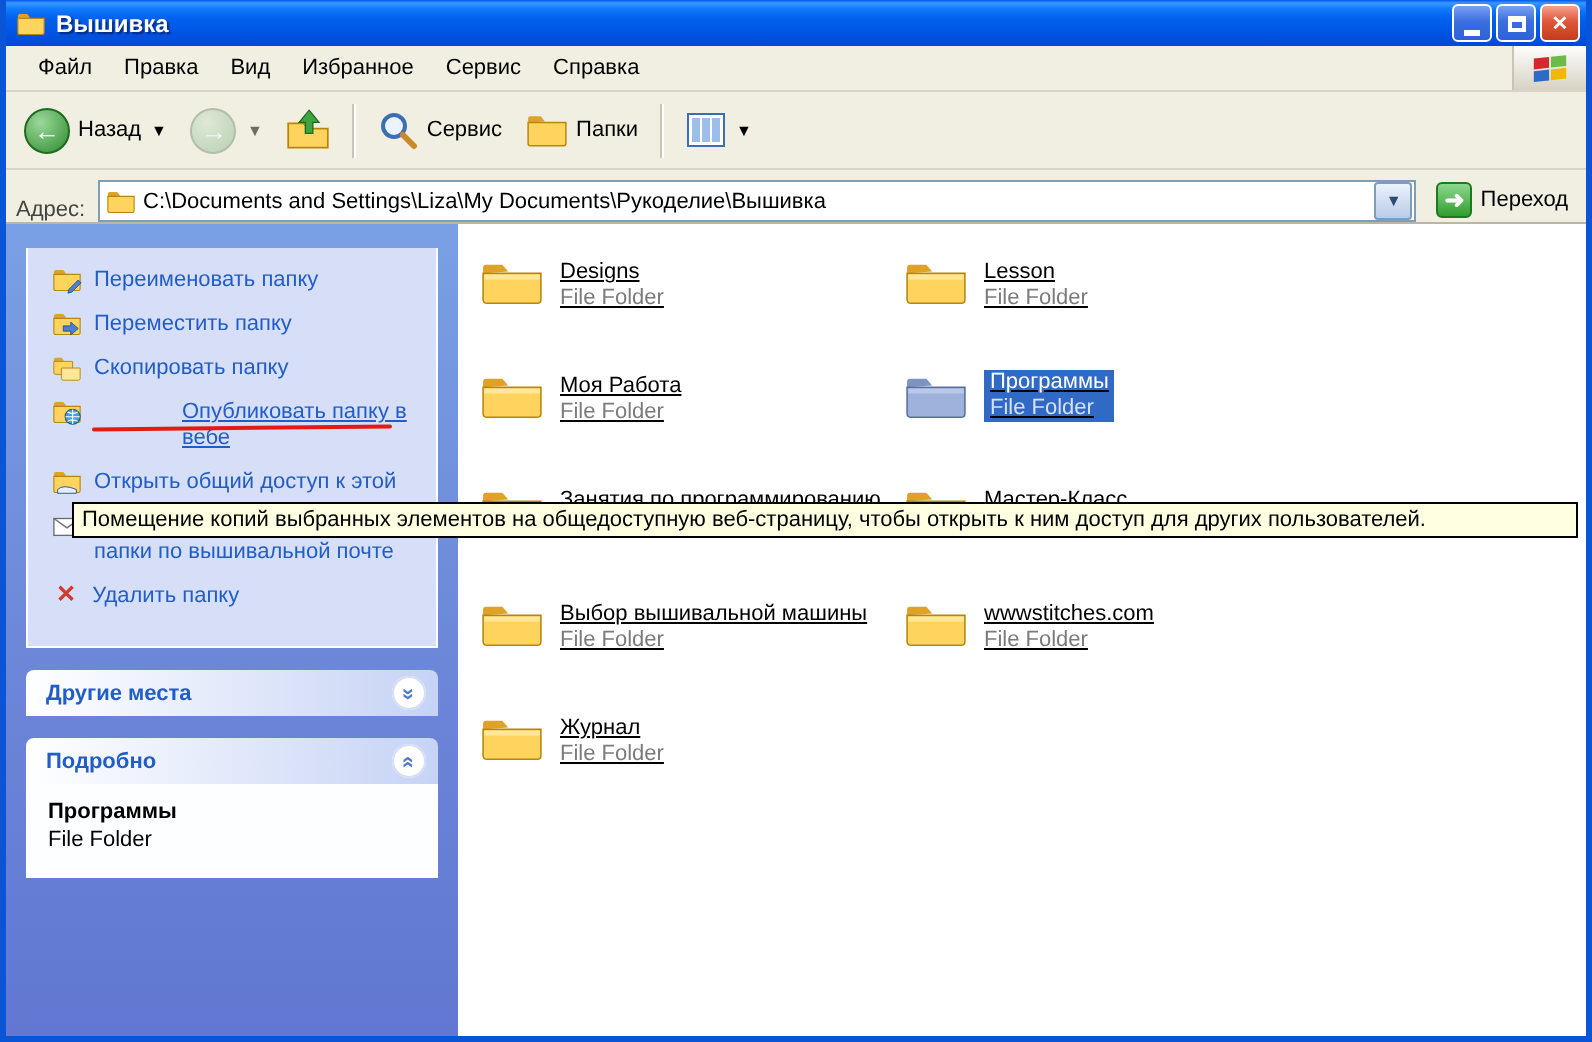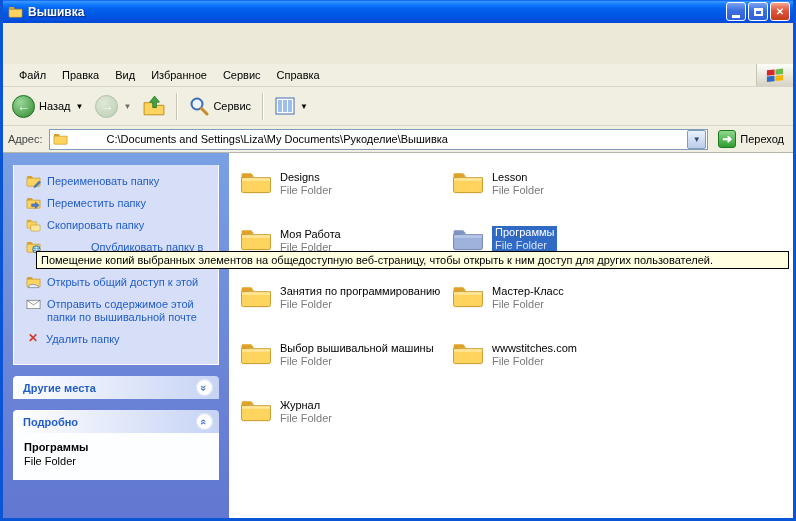--- a/index.html
+++ b/index.html
@@ -16,44 +16,44 @@
     text-shadow:1px 1px 1px #09267a;white-space:nowrap;overflow:hidden;}
   .winbtns{display:flex;gap:2px;}
   .winbtn{width:20px;height:19px;border:1px solid #fff;border-radius:3px;box-sizing:border-box;
     display:flex;align-items:center;justify-content:center;color:#fff;font-size:10px;font-weight:bold;cursor:pointer;
     background:linear-gradient(180deg,#7aa1f2 0%,#3b6fe0 45%,#2e61d8 100%);}
   .winbtn.close{background:linear-gradient(180deg,#f3a38f 0%,#e1563a 45%,#c33c1c 100%);}
   .glyph-min{display:block;width:8px;height:3px;background:#fff;margin-top:9px;}
   .glyph-max{display:block;width:9px;height:8px;border:2px solid #fff;border-top-width:3px;box-sizing:border-box;}
   
   .menubar{height:22px;flex:0 0 22px;display:flex;align-items:center;background:#F1EFE2;
-    border-bottom:1px solid #d8d4c8;position:relative;padding-left:8px;margin-top:41px;}
+    border-bottom:1px solid #d8d4c8;position:relative;padding-left:8px;}
   .menu-item{padding:3px 8px;color:#000;cursor:pointer;}
   .winlogo{position:absolute;right:0;top:0;bottom:0;width:36px;display:flex;align-items:center;justify-content:center;
     background:linear-gradient(180deg,#fdfdfb,#d7d3c4);border-left:1px solid #c9c5b6;}
 
   
   .toolbar{height:38px;flex:0 0 38px;display:flex;align-items:center;background:#F1EFE2;
     border-bottom:1px solid #d8d4c8;padding:0 4px;gap:2px;}
   .tbtn{display:flex;align-items:center;gap:4px;padding:4px 5px;border-radius:3px;cursor:pointer;color:#000;}
   .tbtn.disabled{opacity:.55;cursor:default;}
   .nav-circle{width:23px;height:23px;border-radius:50%;display:flex;align-items:center;justify-content:center;
     background:radial-gradient(circle at 35% 30%,#9bd89b,#2f8b2f);border:1px solid #1e6b1e;color:#fff;
     font-weight:bold;font-size:13px;box-sizing:border-box;}
   .nav-circle.gray{background:radial-gradient(circle at 35% 30%,#cfe4cf,#8fb58f);border-color:#7a997a;}
   .drop{font-size:8px;color:#000;margin-left:1px;}
   .tsep{width:1px;height:27px;background:#c9c5b6;border-right:1px solid #fff;margin:0 4px;}
 
   
-  .addressbar{height:26px;flex:0 0 26px;display:flex;align-items:center;background:#F1EFE2;
+  .addressbar{height:26px;flex:0 0 26px;display:flex;align-items:flex-end;background:#F1EFE2;
     border-bottom:1px solid #b9b5a8;padding:0 5px;gap:6px;}
   .addr-label{color:#444;}
   .addr-combo{flex:1;height:21px;background:#fff;border:1px solid #7F9DB9;display:flex;align-items:center;
     padding-left:3px;gap:4px;position:relative;box-sizing:border-box;cursor:text;}
-  .addr-text{flex:1;white-space:nowrap;overflow:hidden;margin-left:35px;}
+  .addr-text{flex:1;white-space:nowrap;overflow:hidden;}
   .addr-drop{width:17px;height:17px;margin-right:1px;border:1px solid #7F9DB9;border-radius:2px;
     background:linear-gradient(180deg,#eaf2fc,#b9cce9);display:flex;align-items:center;justify-content:center;
     font-size:8px;color:#2c4a78;cursor:pointer;}
   .go-btn{display:flex;align-items:center;gap:4px;cursor:pointer;padding:2px 4px;}
   .go-icon{width:18px;height:18px;border-radius:3px;border:1px solid #1e7a1e;box-sizing:border-box;
     background:linear-gradient(180deg,#8ed88e,#2f9e2f);color:#fff;font-weight:bold;font-size:12px;
     display:flex;align-items:center;justify-content:center;}
 
   
   .bodyrow{flex:1;display:flex;min-height:0;}
@@ -76,21 +76,21 @@
   .ann-line{position:absolute;left:20px;top:14px;width:150px;height:2px;background:#e31b14;
     transform:rotate(-0.6deg);border-radius:1px;}
   .x-icon{color:#d23a2c;font-weight:bold;font-size:12px;line-height:12px;padding:0 2px;}
   .details-body{background:#fdfeff;padding:8px 10px 12px 10px;border:1px solid #fff;border-top:none;color:#000;}
   .details-name{font-weight:bold;margin-bottom:2px;}
   .details-mod{margin-top:14px;}
 
   
   .content{flex:1;background:#fff;padding:16px 0 0 10px;display:grid;
     grid-template-columns:212px auto;grid-auto-rows:57px;align-content:start;position:relative;overflow:hidden;}
-  .file-item{display:flex;align-items:flex-start;gap:7px;cursor:pointer;width:max-content;max-width:205px;}
+  .file-item{display:flex;align-items:flex-start;gap:7px;cursor:pointer;width:max-content;max-width:205px;text-decoration:underline;}
   .file-text{padding-top:2px;line-height:13px;}
   .file-name{color:#000;}
   .file-type{color:#7b7b7b;}
   .file-item.selected .file-text{background:#316AC5;padding:0 3px;}
   .file-item.selected .file-name{color:#fff;}
   .file-item.selected .file-type{color:#d8e0f5;}
 
   .folder-svg{width:34px;height:27px;flex:0 0 34px;}
   .f-tab{fill:#dfa128;}
   .f-body{fill:#FFD45E;stroke:#B8860B;stroke-width:0.8;}
@@ -165,20 +165,27 @@
       </svg>
     </div>
     <div class="tsep"></div>
     <div class="tbtn">
       <svg width="20" height="20" viewBox="0 0 20 20">
         <circle cx="8" cy="8" r="5.5" fill="#EAF3FF" stroke="#3C6EB4" stroke-width="2"></circle>
         <line x1="12.5" y1="12.5" x2="18" y2="18" stroke="#C98A2C" stroke-width="3" stroke-linecap="round"></line>
       </svg>
       <span>Сервис</span>
     </div>
+    <div class="tbtn">
+      <svg width="21" height="19" viewBox="0 0 20 18">
+        <path d="M1 5 V3 q0-1 1-1 h5 l2 2.5 z" fill="#dfa128"></path>
+        <path d="M1 5 h18 v10 q0 1-1 1 H2 q-1 0-1-1 z" fill="#FFD45E" stroke="#B8860B" stroke-width="0.7"></path>
+      </svg>
+      <span>Папки</span>
+    </div>
     <div class="tsep"></div>
     <div class="tbtn">
       <svg width="20" height="20" viewBox="0 0 20 20">
         <rect x="1" y="2" width="18" height="16" fill="#fff" stroke="#3C6EB4"></rect>
         <rect x="3" y="4" width="4" height="12" fill="#9DBEE8"></rect>
         <rect x="8" y="4" width="4" height="12" fill="#9DBEE8"></rect>
         <rect x="13" y="4" width="4" height="12" fill="#9DBEE8"></rect>
       </svg>
       <span class="drop">▼</span>
     </div>

